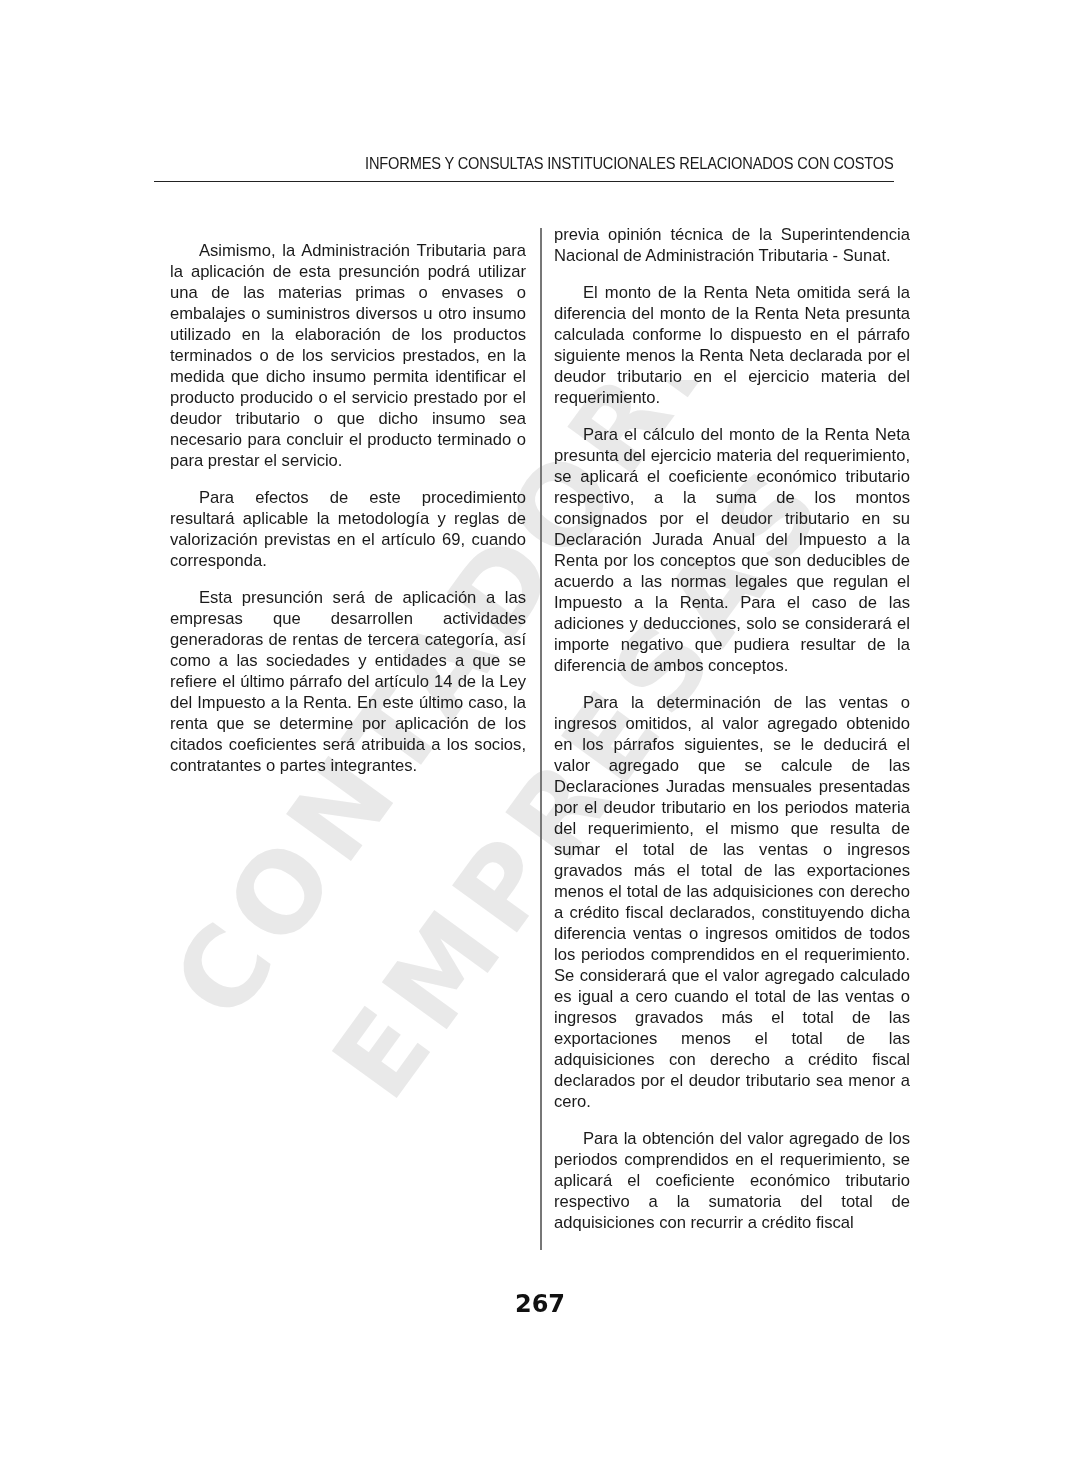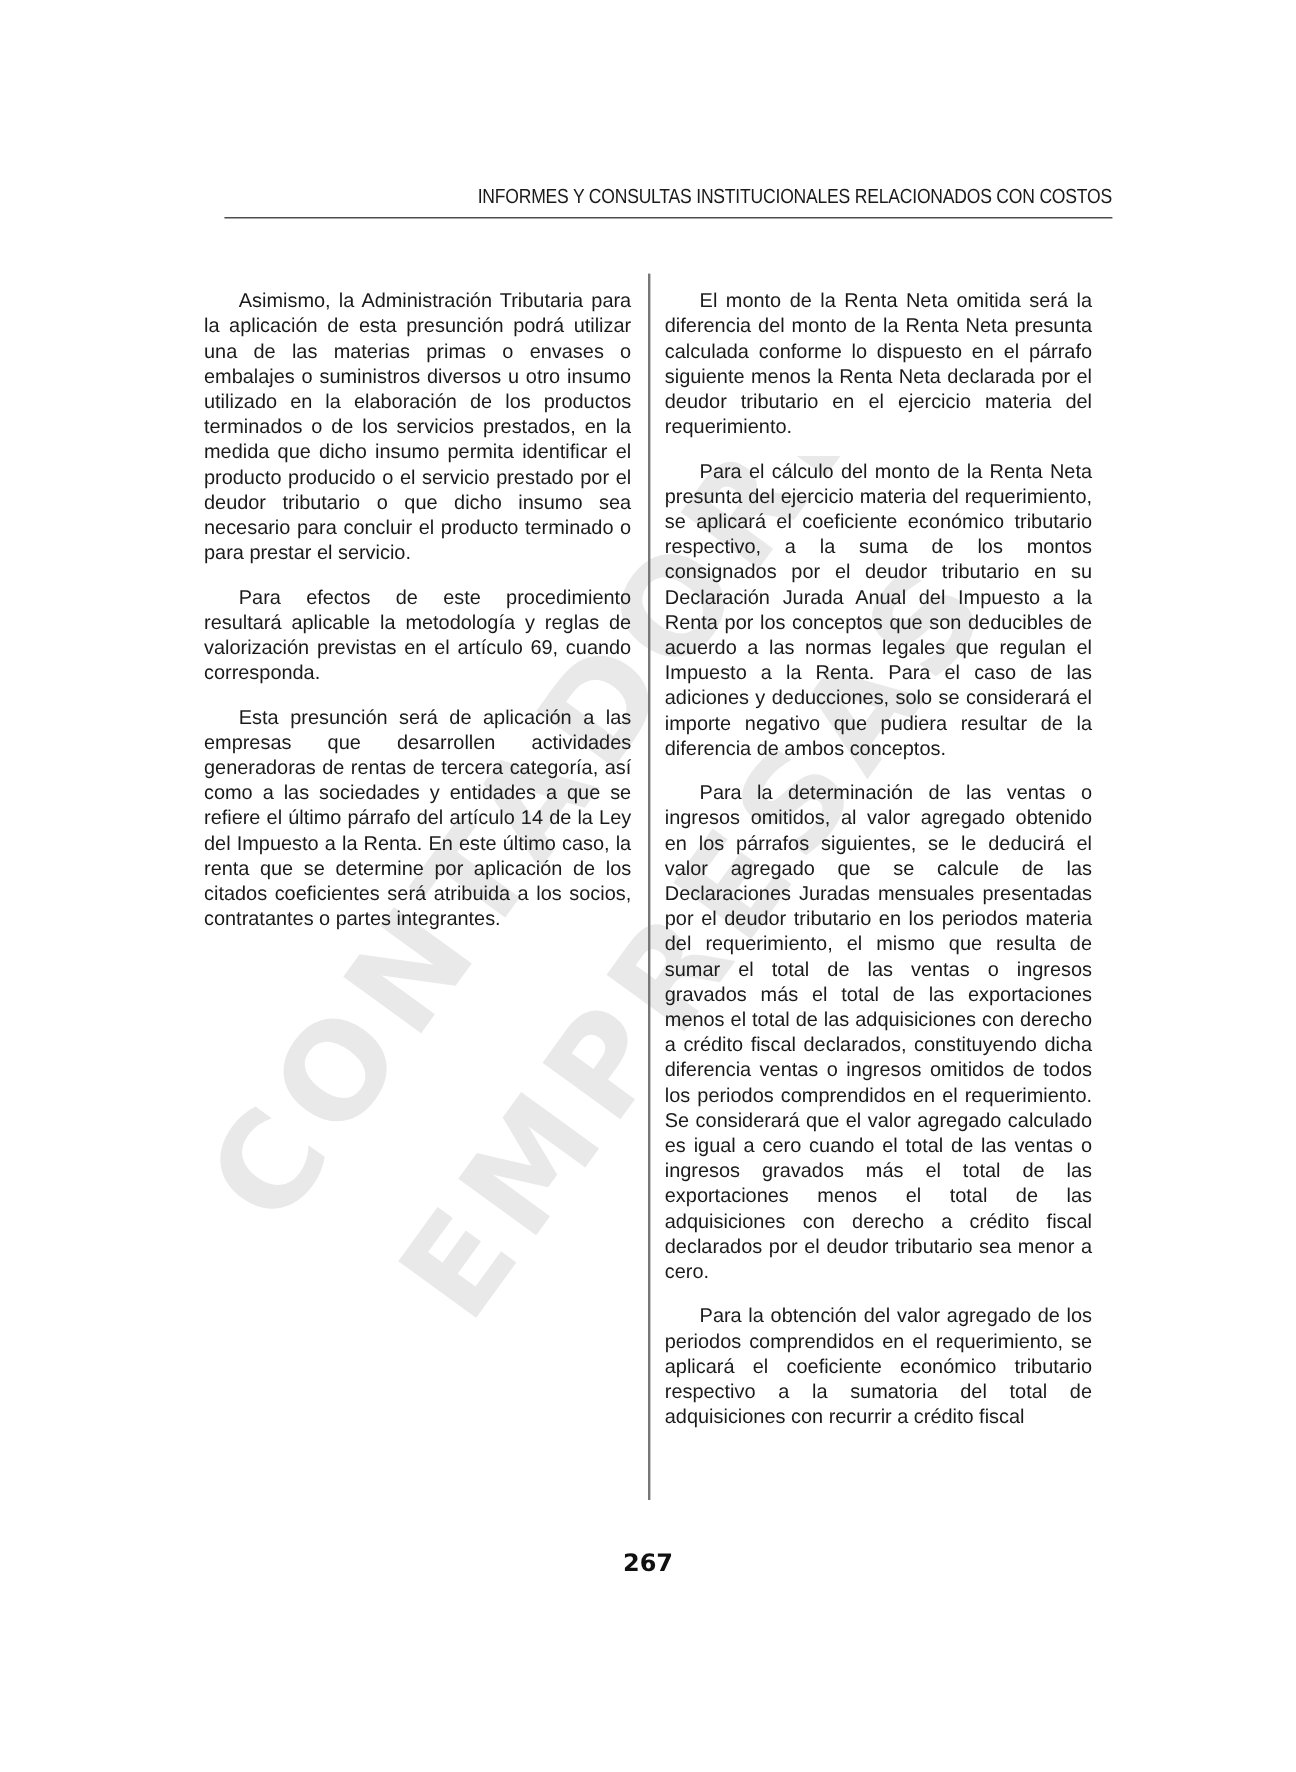--- a/index.html
+++ b/index.html
@@ -10,21 +10,21 @@
     body {
       width: 1080px;
       height: 1477px;
       position: relative;
       overflow: hidden;
       font-family: "Liberation Sans", "DejaVu Sans", sans-serif;
       color: #1a1a1a;
     }
     .page-header {
       position: absolute;
-      left: 187px;
+      left: 154px;
       top: 152px;
       width: 740px;
       height: 30px;
       border-bottom: 1.5px solid #222;
       box-sizing: border-box;
     }
     .page-header .title {
       position: absolute;
       right: 0;
       top: 2px;
@@ -76,21 +76,21 @@
       text-indent: 0;
     }
     .page-number {
       position: absolute;
       left: 0;
       width: 1080px;
       top: 1290px;
       text-align: center;
       font-family: "DejaVu Sans", sans-serif;
       font-weight: bold;
-      font-size: 20px;
+      font-size: 24px;
       color: #111;
     }
     .watermark {
       position: absolute;
       left: 170px;
       top: 380px;
       width: 740px;
       height: 720px;
       pointer-events: none;
       overflow: hidden;
@@ -123,20 +123,21 @@
 <div class="columns">
   <div class="col col-left">
     <p class="indent">Asimismo, la Administración Tributaria para la aplicación de esta presunción podrá utilizar una de las materias primas o envases o embalajes o suministros diversos u otro insumo utilizado en la elaboración de los productos terminados o de los servicios prestados, en la medida que dicho insumo permita identificar el producto producido o el servicio prestado por el deudor tributario o que dicho insumo sea necesario para concluir el producto terminado o para prestar el servicio.</p>
     <p class="indent">Para efectos de este procedimiento resultará aplicable la metodología y reglas de valorización previstas en el artículo 69, cuando corresponda.</p>
     <p class="indent">Esta presunción será de aplicación a las empresas que desarrollen actividades generadoras de rentas de tercera categoría, así como a las sociedades y entidades a que se refiere el último párrafo del artículo 14 de la Ley del Impuesto a la Renta. En este último caso, la renta que se determine por aplicación de los citados coeficientes será atribuida a los socios, contratantes o partes integrantes.</p>
   </div>
 
   <div class="divider"></div>
 
   <div class="col col-right">
+    <p class="cont">previa opinión técnica de la Superintendencia Nacional de Administración Tributaria - Sunat.</p>
     <p class="indent">El monto de la Renta Neta omitida será la diferencia del monto de la Renta Neta presunta calculada conforme lo dispuesto en el párrafo siguiente menos la Renta Neta declarada por el deudor tributario en el ejercicio materia del requerimiento.</p>
     <p class="indent">Para el cálculo del monto de la Renta Neta presunta del ejercicio materia del requerimiento, se aplicará el coeficiente económico tributario respectivo, a la suma de los montos consignados por el deudor tributario en su Declaración Jurada Anual del Impuesto a la Renta por los conceptos que son deducibles de acuerdo a las normas legales que regulan el Impuesto a la Renta. Para el caso de las adiciones y deducciones, solo se considerará el importe negativo que pudiera resultar de la diferencia de ambos conceptos.</p>
     <p class="indent">Para la determinación de las ventas o ingresos omitidos, al valor agregado obtenido en los párrafos siguientes, se le deducirá el valor agregado que se calcule de las Declaraciones Juradas mensuales presentadas por el deudor tributario en los periodos materia del requerimiento, el mismo que resulta de sumar el total de las ventas o ingresos gravados más el total de las exportaciones menos el total de las adquisiciones con derecho a crédito fiscal declarados, constituyendo dicha diferencia ventas o ingresos omitidos de todos los periodos comprendidos en el requerimiento. Se considerará que el valor agregado calculado es igual a cero cuando el total de las ventas o ingresos gravados más el total de las exportaciones menos el total de las adquisiciones con derecho a crédito fiscal declarados por el deudor tributario sea menor a cero.</p>
     <p class="indent">Para la obtención del valor agregado de los periodos comprendidos en el requerimiento, se aplicará el coeficiente económico tributario respectivo a la sumatoria del total de adquisiciones con recurrir a crédito fiscal</p>
   </div>
 </div>
 
 <div class="page-number">267</div>
 
 </body></html>

